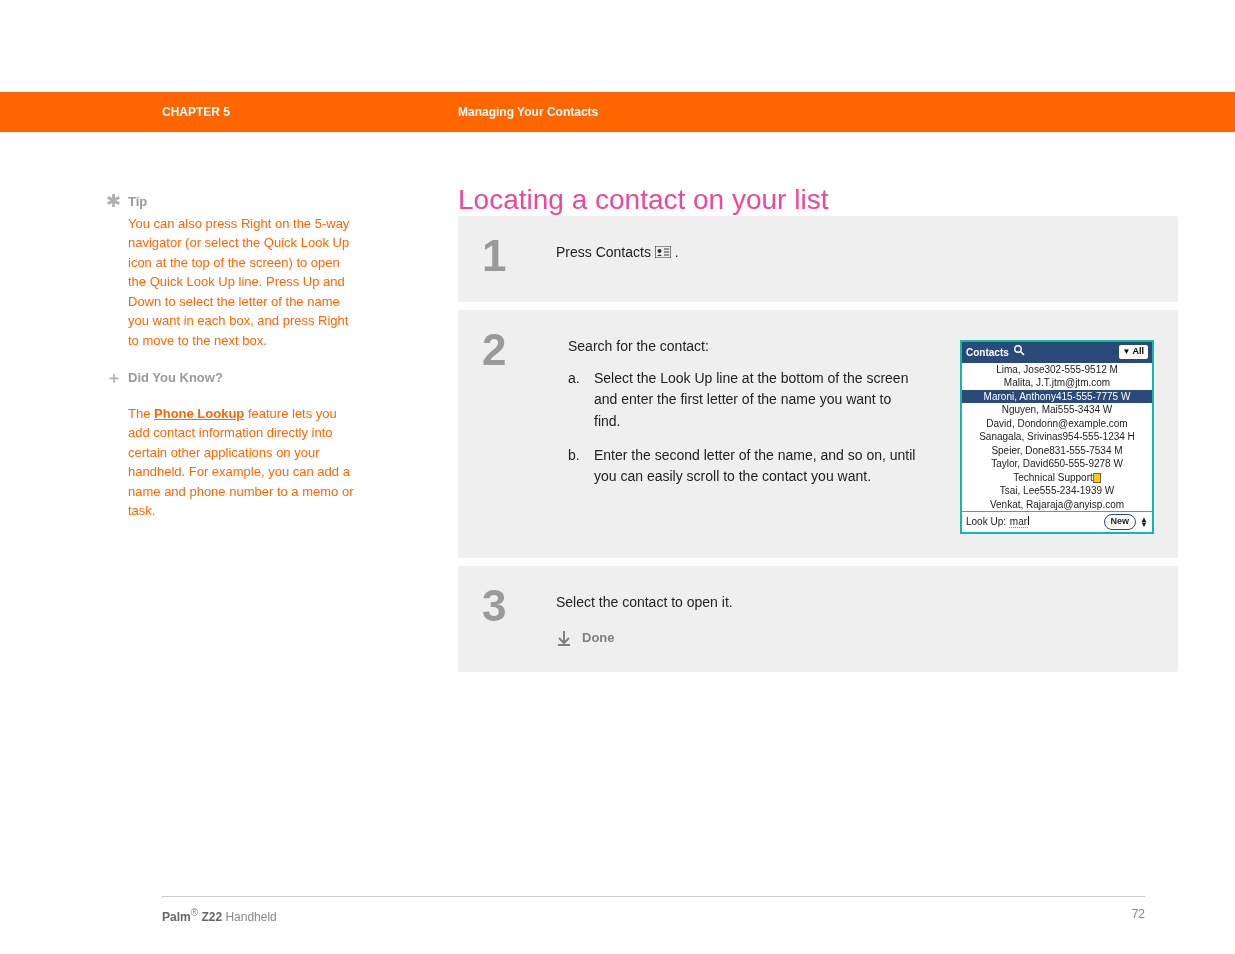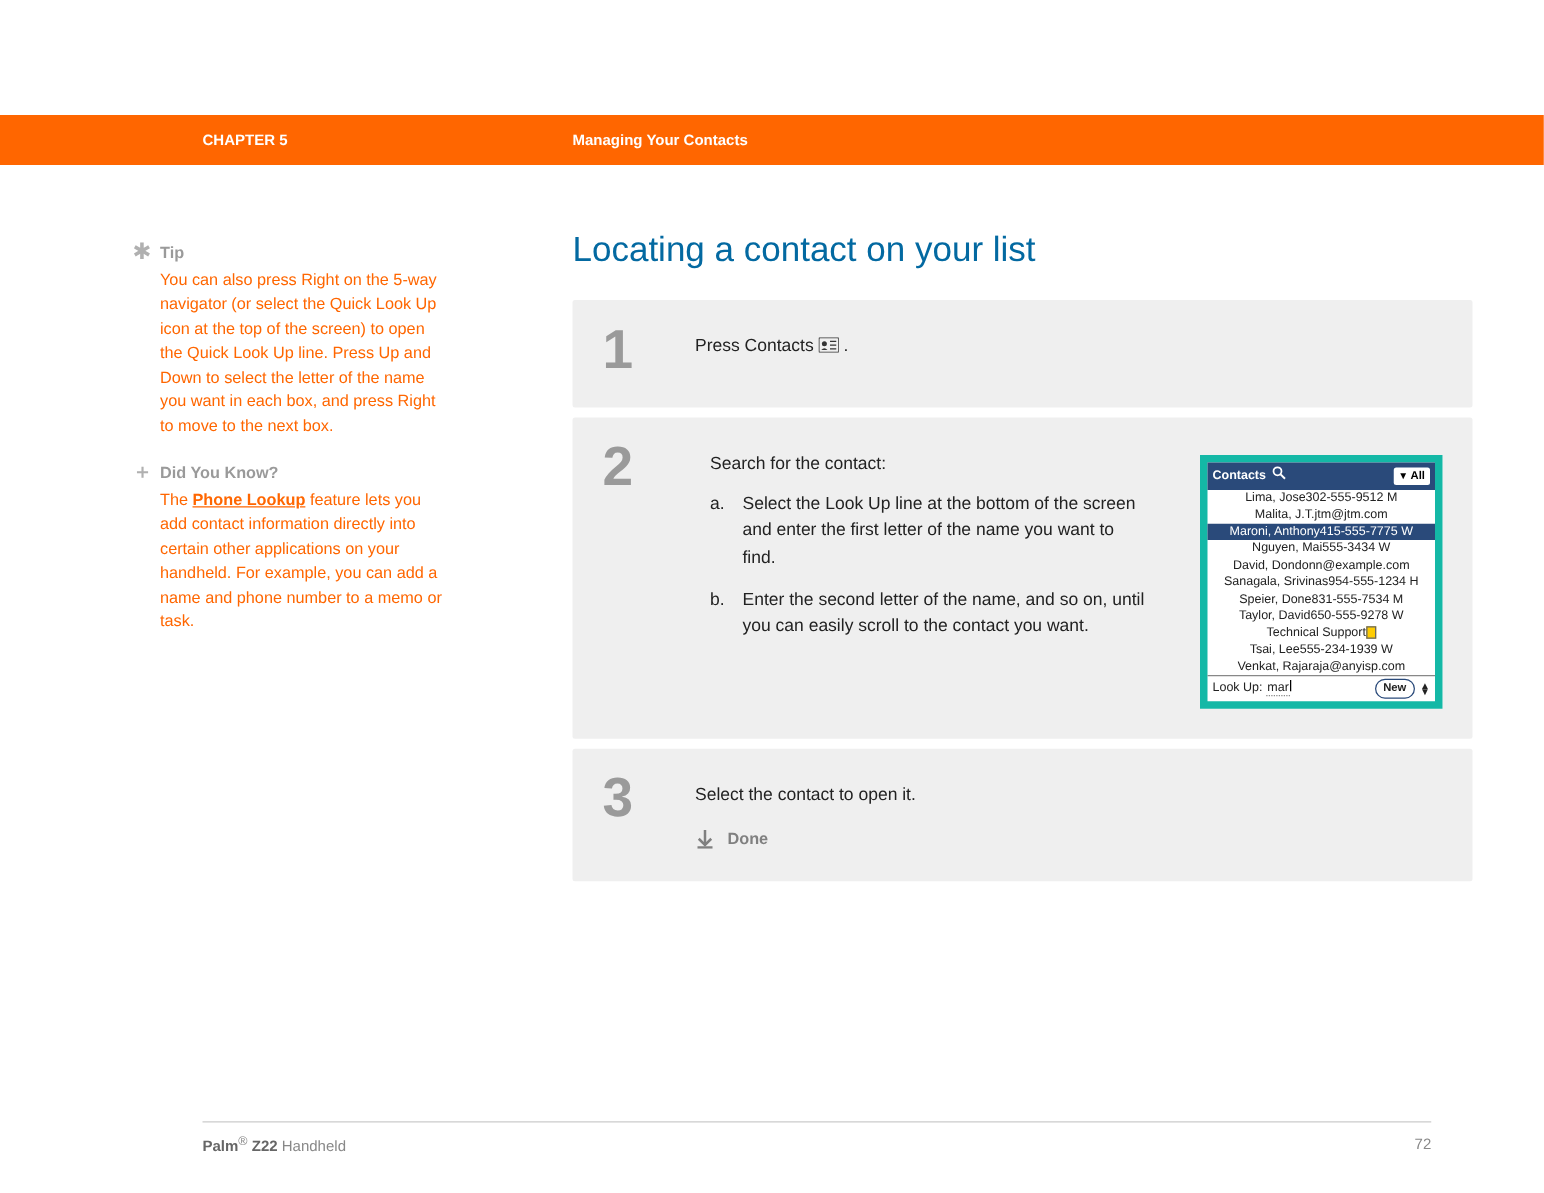--- a/index.html
+++ b/index.html
@@ -68,38 +68,37 @@
   .tip-body {
     color: #ff6600;
     font-size: 13px;
     line-height: 1.5;
     margin-top: 2px;
   }
   .tip-body2 {
     color: #ff6600;
     font-size: 13px;
     line-height: 1.5;
-    margin-top: 2px;
+    margin-top: 16px;
   }
   .tip-link {
     color: #ff6600;
     font-weight: bold;
     text-decoration: underline;
   }
   .main {
     position: absolute;
     left: 458px;
     top: 184px;
     width: 720px;
   }
   .main-title {
     font-size: 28px;
-    color: #0369a1;
+    color: #ec4899;
     font-weight: normal;
-    margin-bottom: 24px;
   }
   .step-block {
     background: #efefef;
     border-radius: 2px;
     padding: 18px 24px 24px 24px;
     display: flex;
     gap: 28px;
     margin-bottom: 8px;
   }
   .step-num {
@@ -130,21 +129,21 @@
   .done-text { font-weight: bold; color:#808080; font-size:13px;}
   
   .screenshot-wrap {
     width: 204px;
     flex-shrink:0;
     padding-top: 4px;
     padding-left: 10px;
   }
   .palm-screen {
     width: 194px;
-    border: 6px solid #14b8a6;
+    border: 2px solid #14b8a6;
     background: #fff;
     font-family: Arial, sans-serif;
     font-size: 10px;
   }
   .palm-titlebar {
     background: #2a4a7a;
     color: #fff;
     display:flex;
     align-items:center;
     justify-content:space-between;

